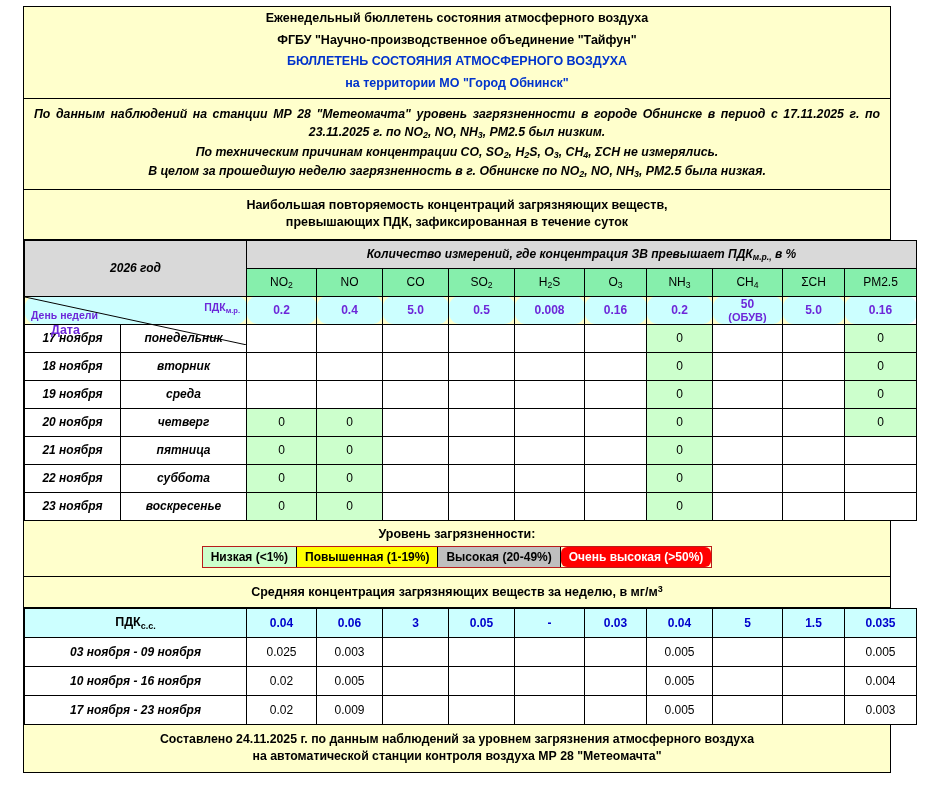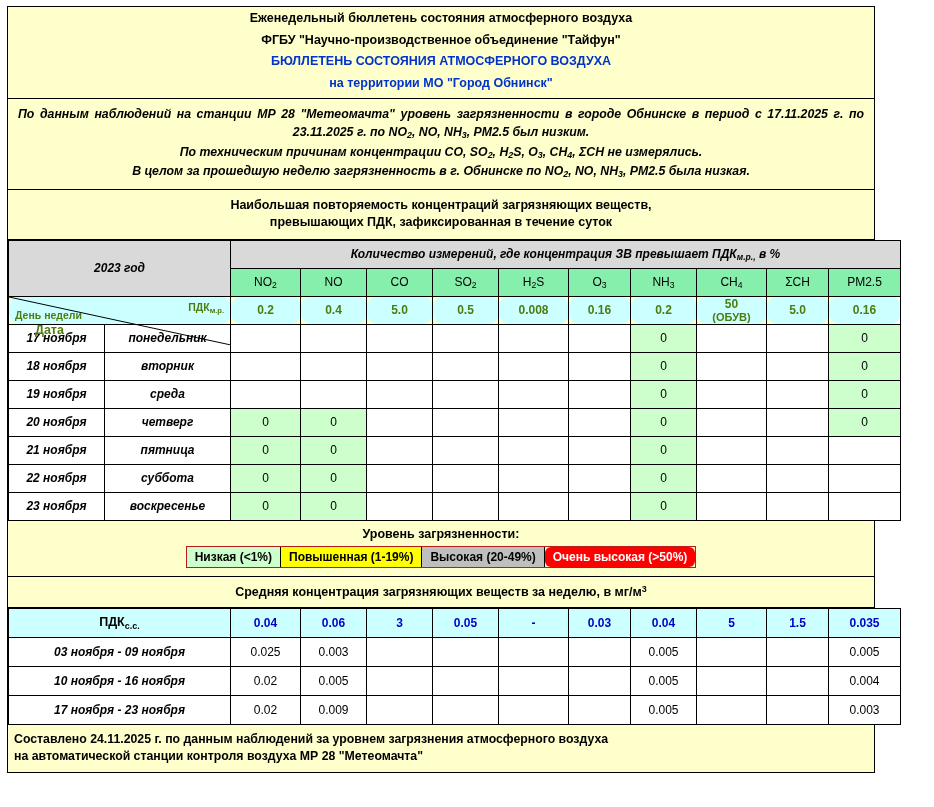--- a/index.html
+++ b/index.html
@@ -14,21 +14,21 @@
   }
   #page {
     width: 934px;
     height: 807px;
     box-sizing: border-box;
     position: relative;
     background: #ffffff;
   }
   .sheet {
     width: 868px;
-    margin: 6px 7px;
+    margin: 6px 23px;
     border: 1px solid #000;
     box-sizing: border-box;
     background: #ffffcc;
   }
   .band {
     background: #ffffcc;
     text-align: center;
     border-bottom: 1px solid #000;
   }
   .t-line {
@@ -82,21 +82,21 @@
     font-weight: bold;
     font-style: italic;
   }
   .sub-hdr {
     background: #86efac;
     font-weight: normal;
     font-size: 12.5px;
   }
   .pdk-row td {
     background: #ccffff;
-    color: #4d7c0f;
+    color: #6d28d9;
     font-weight: bold;
     font-size: 12.5px;
     height: 38px;
     border-radius: 11px;
   }
   .diag-cell {
     position: relative;
     background: #ffffff;
     height: 48px;
   }
@@ -193,20 +193,21 @@
   }
   .period-cell {
     font-style: italic;
     font-weight: bold;
     background: #ffffff;
   }
   .avg-val { background: #ffffff; }
 
   .footer {
     background: #ffffcc;
+    text-align: center;
     font-weight: bold;
     font-size: 12.3px;
     padding: 6px 6px 7px 6px;
     line-height: 1.4;
   }
 </style>
 </head>
 <body>
 
 <div id="page">
@@ -246,21 +247,21 @@
           <col style="width:66px">
         <col style="width:70px">
           <col style="width:62px">
           <col style="width:66px">
           <col style="width:70px">
         <col style="width:62px">
           <col style="width:72px">
       </colgroup>
       <tbody>
           <tr>
-        <td class="hdr-grey" colspan="2" rowspan="2">2023 год</td>
+        <td class="hdr-grey" colspan="2" rowspan="2">2026 год</td>
         <td class="hdr-grey" colspan="10">
           <span>Количество измерений, где концентрация ЗВ превышает ПДК</span><sub>м.р.,</sub><span> в %</span>
         </td>
       </tr>
       <tr>
         <td class="sub-hdr">NO<sub>2</sub></td>
         <td class="sub-hdr">NO</td>
         <td class="sub-hdr">CO</td>
         <td class="sub-hdr">SO<sub>2</sub></td>
         <td class="sub-hdr">H<sub>2</sub>S</td>

